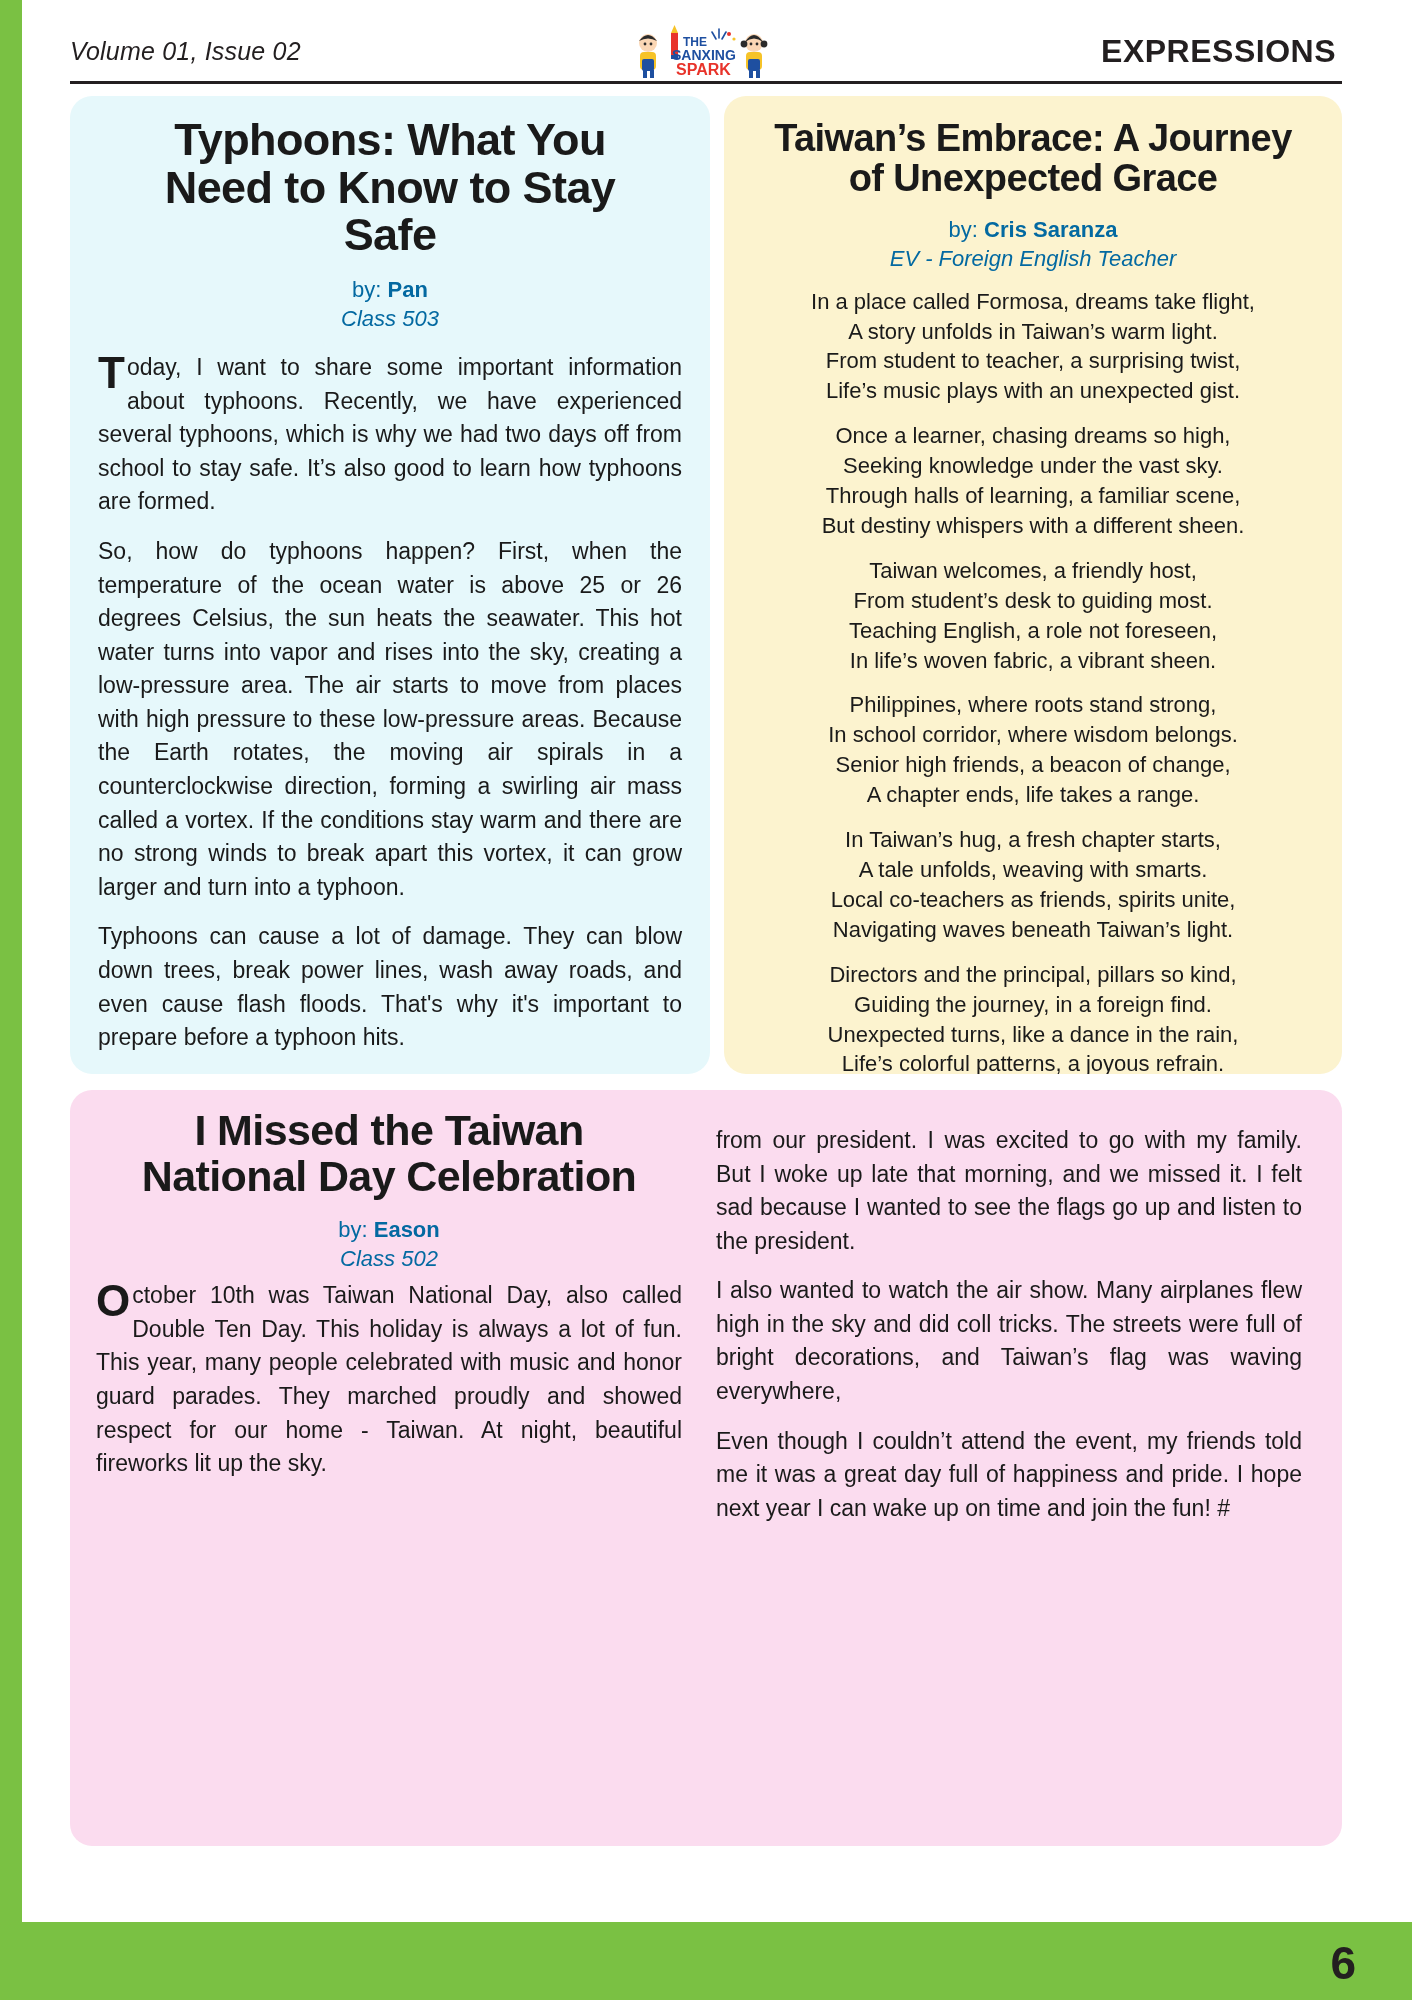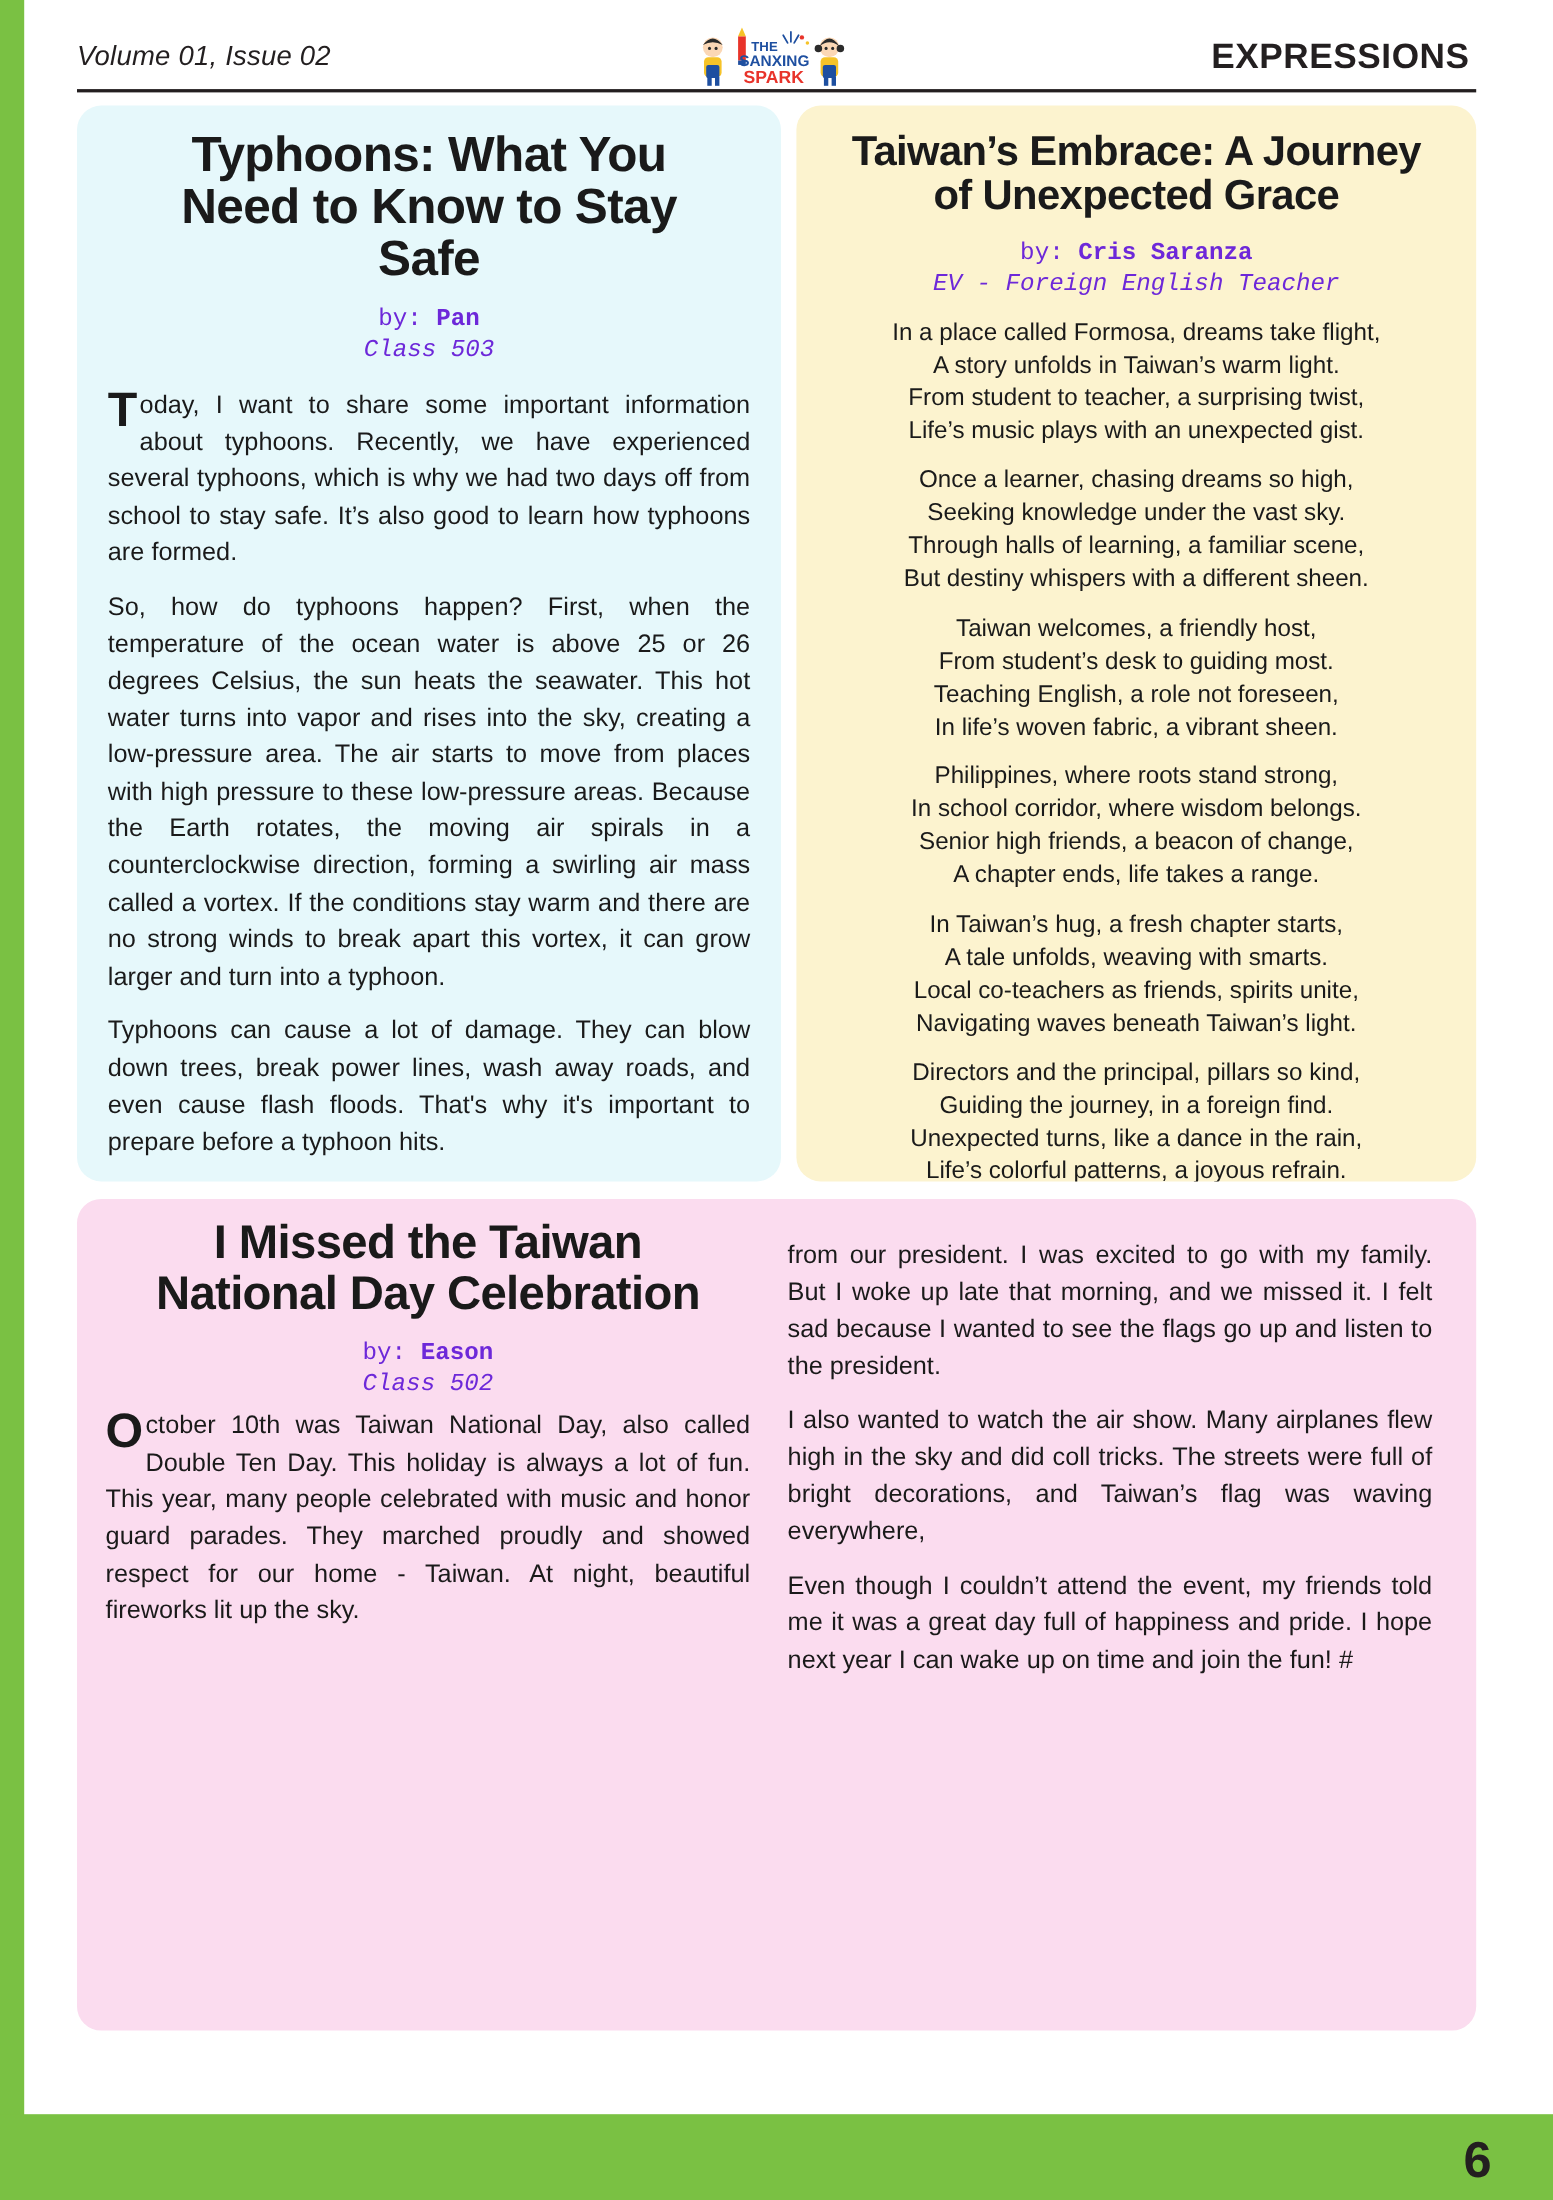--- a/index.html
+++ b/index.html
@@ -78,22 +78,22 @@
     color: #1a1a1a;
     font-weight: bold;
     line-height: 1.06;
     letter-spacing: -0.6px;
   }
   .t1 { font-size: 45px; padding: 20px 26px 0; }
   .t2 { font-size: 38px; padding: 22px 26px 0; }
   .t3 { font-size: 43px; padding: 18px 18px 0; }
 
   .byline {
-    text-align: center; font-size: 22px; color: #6d28d9;
-    margin-top: 16px; line-height: 1.32; font-family: Liberation Mono, monospace;
+    text-align: center; font-size: 22px; color: #0369a1;
+    margin-top: 16px; line-height: 1.32;
   }
   .byline b { font-weight: bold; }
   .byline .sub { font-style: italic; display: block; }
 
   .body-text {
     font-size: 23px;
     line-height: 1.46;
     color: #1a1a1a;
     text-align: justify;
     text-justify: inter-word;

